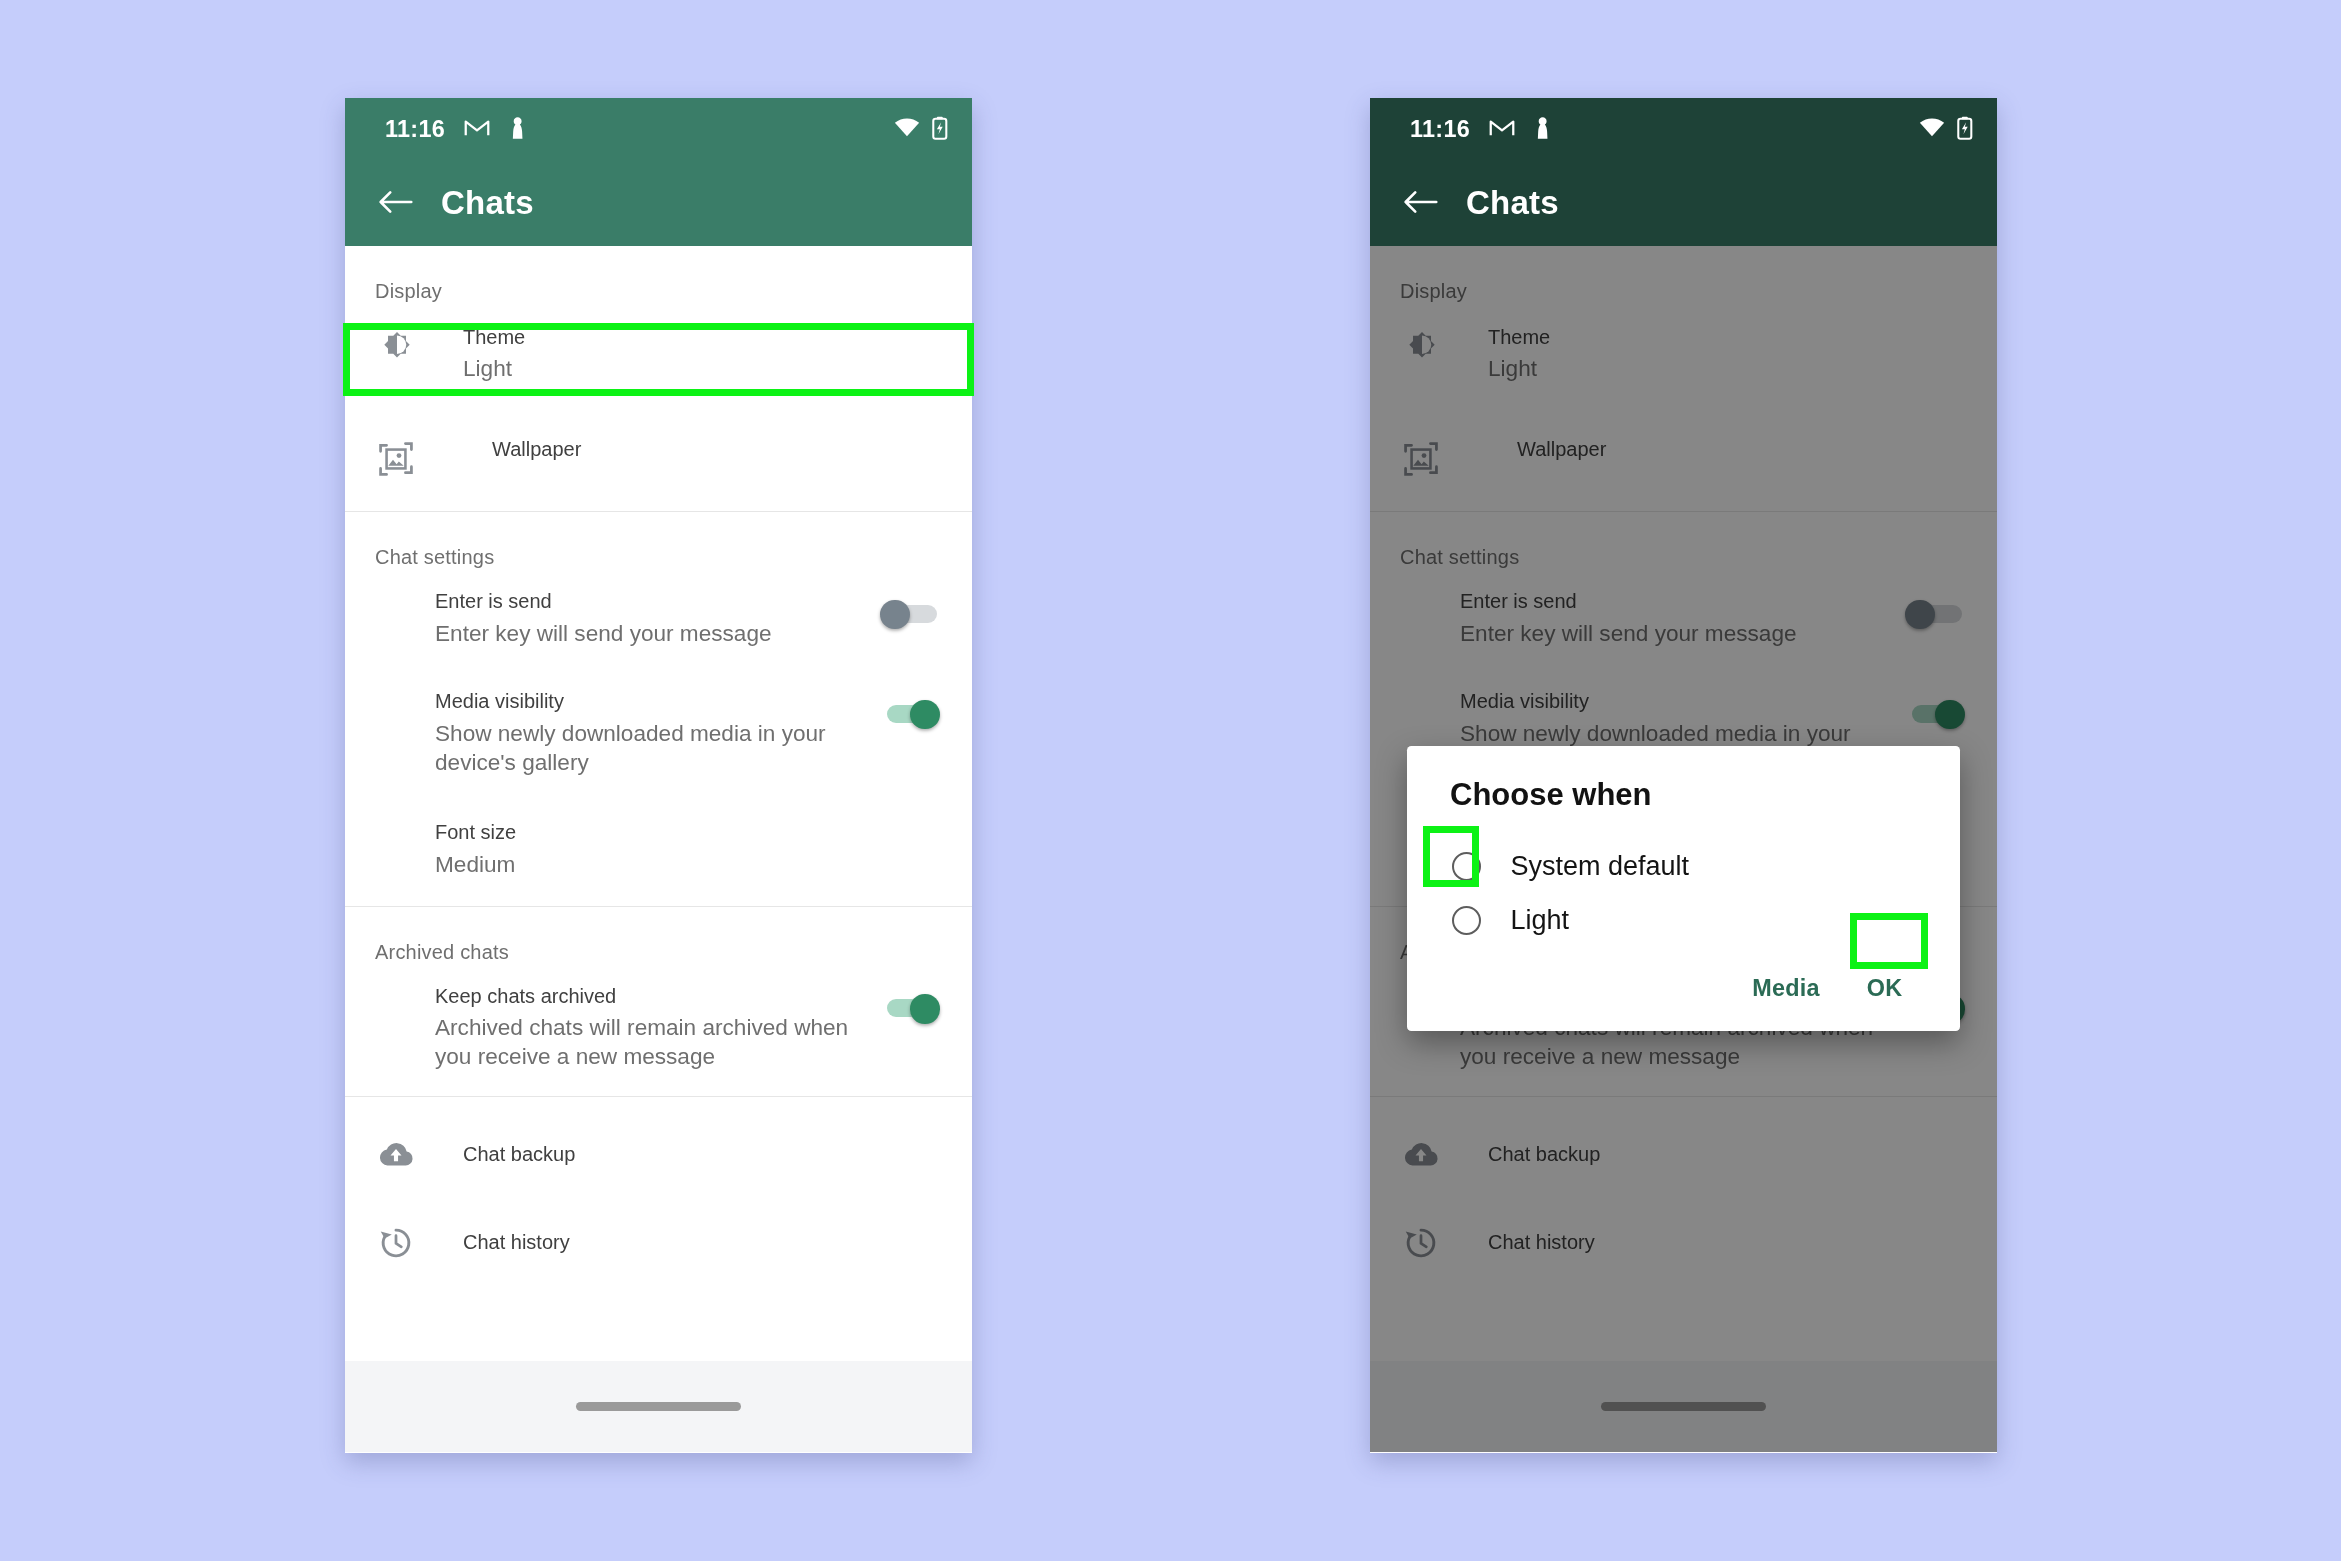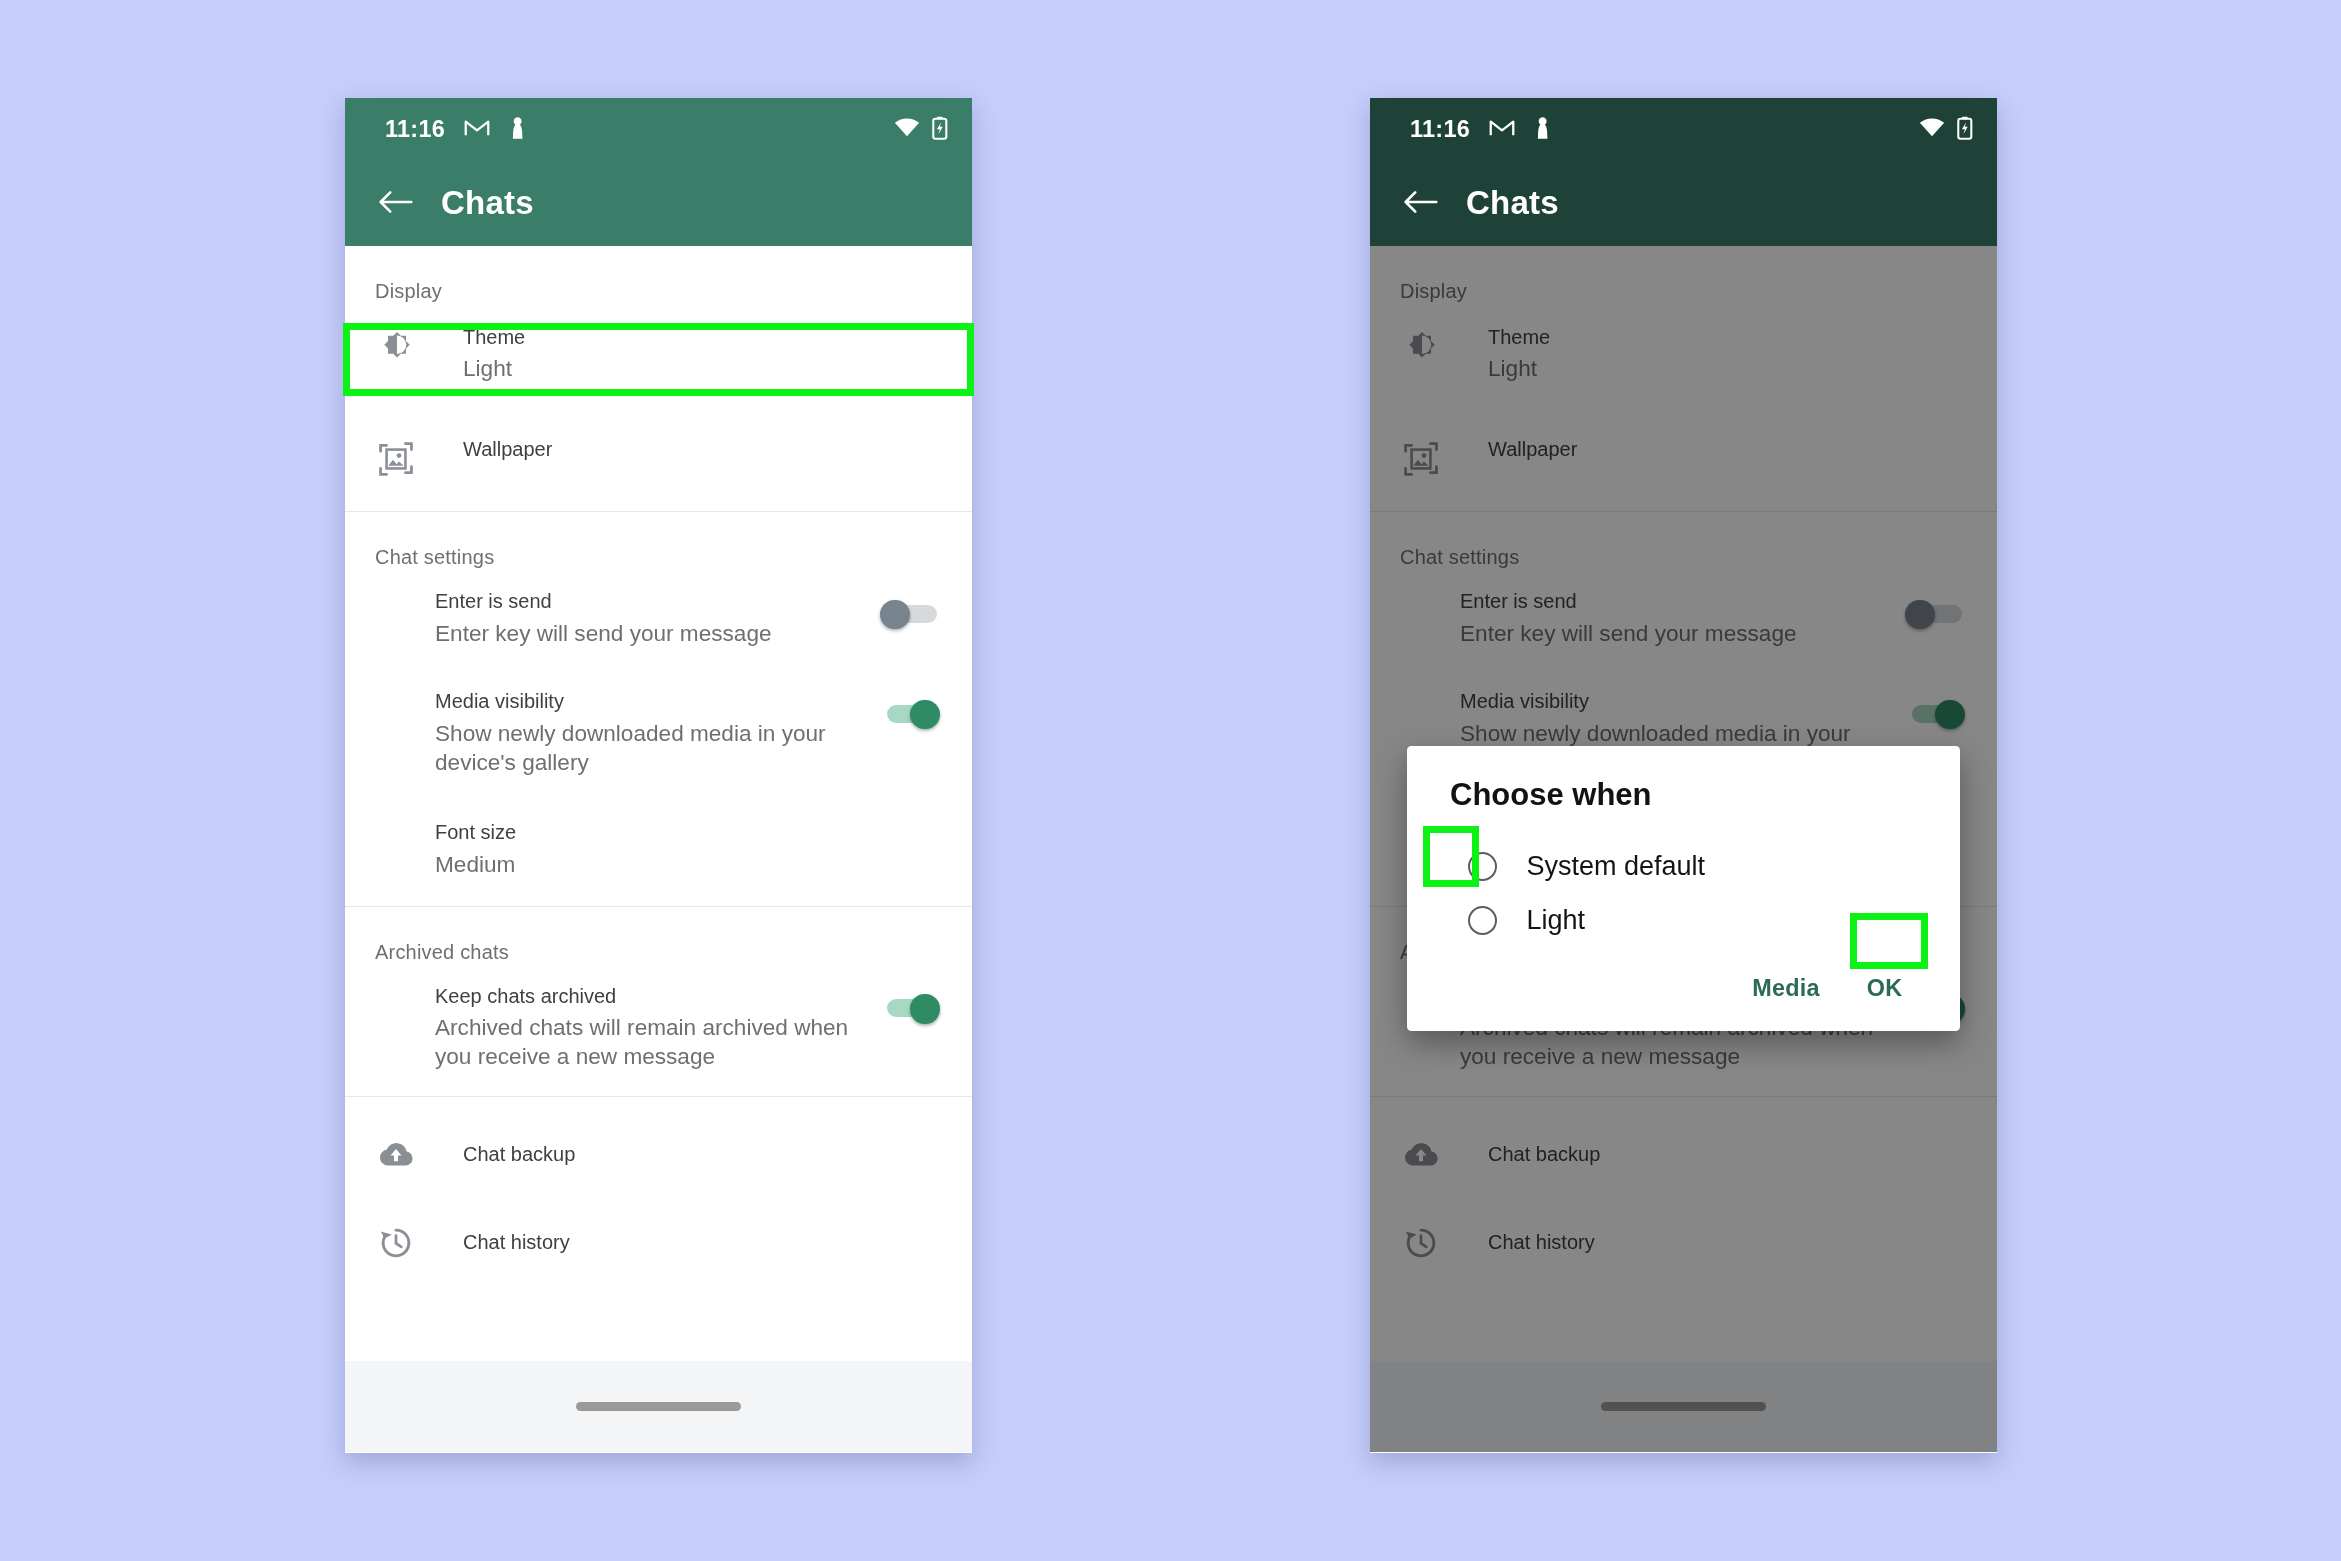--- a/index.html
+++ b/index.html
@@ -56,21 +56,21 @@
   }
   .row { display: flex; align-items: flex-start; padding: 0 33px 0 33px; }
   .row-icon { width: 57px; flex: 0 0 57px; padding-top: 3.5px; }
   .row-body { flex: 1 1 auto; padding-left: 28px; }
   .row-title { font-size: 20px; color: #404040; line-height: 1.18; }
   .row-sub { font-size: 22.6px; color: #6f6f6f; line-height: 1.28; margin-top: 6px; }
   .divider { height: 0.9px; background: #e6e6e6; margin: 0 0 0 0; }
 
   
   .theme-row { padding-top: 22.6px; padding-bottom: 22.6px; }
-  .wallpaper-row { padding-top: 31px; padding-bottom: 31px; }
+  .wallpaper-row { padding-top: 31px; padding-bottom: 31px; gap: 29px; }
   .toggle-row { display: flex; align-items: flex-start; padding: 0 33px 0 90px; }
   .toggle-row .row-body { padding-left: 0; padding-right: 19px; }
 
   
   .switch { position: relative; width: 56px; height: 26px; flex: 0 0 56px; margin-top: 10.4px; }
   .switch .track {
     position: absolute; left: 3.5px; top: 4.3px; width: 50px; height: 18px; border-radius: 9.5px;
   }
   .switch .knob {
     position: absolute; width: 29.5px; height: 29.5px; border-radius: 50%; top: -0.9px;
@@ -98,21 +98,21 @@
   .scrim { position: absolute; left: 0; top: 0; width: 100%; height: 100%;
            background: rgba(0,0,0,.47); }
   .scrim-bar { background: rgba(0,0,0,.47); }
   .dialog {
     position: absolute; left: 37px; top: 500px; width: 553px;
     background: #ffffff; border-radius: 4.3px;
     box-shadow: 0 12px 29.5px rgba(0,0,0,.35);
     padding: 31px 0 15.6px 0;
   }
   .dlg-title { font-size: 31px; font-weight: bold; color: #121212; padding: 0 43px 0 43px; }
-  .dlg-list { margin-top: 26px; margin-left: 16px; }
+  .dlg-list { margin-top: 26px; }
   .dlg-opt {
     display: flex; align-items: center; gap: 29.5px;
     padding: 11.3px 43px 11.3px 45px; min-height: 54px;
   }
   .dlg-opt-label { font-size: 27px; color: #141414; }
   .radio { width: 29px; height: 29px; border-radius: 50%; border: 2.6px solid #5d5d5d;
            flex: 0 0 29px; position: relative; }
   .radio.checked { border-color: #2b6b55; }
   .radio.checked::after {
     content: ""; position: absolute; left: 50%; top: 50%;

